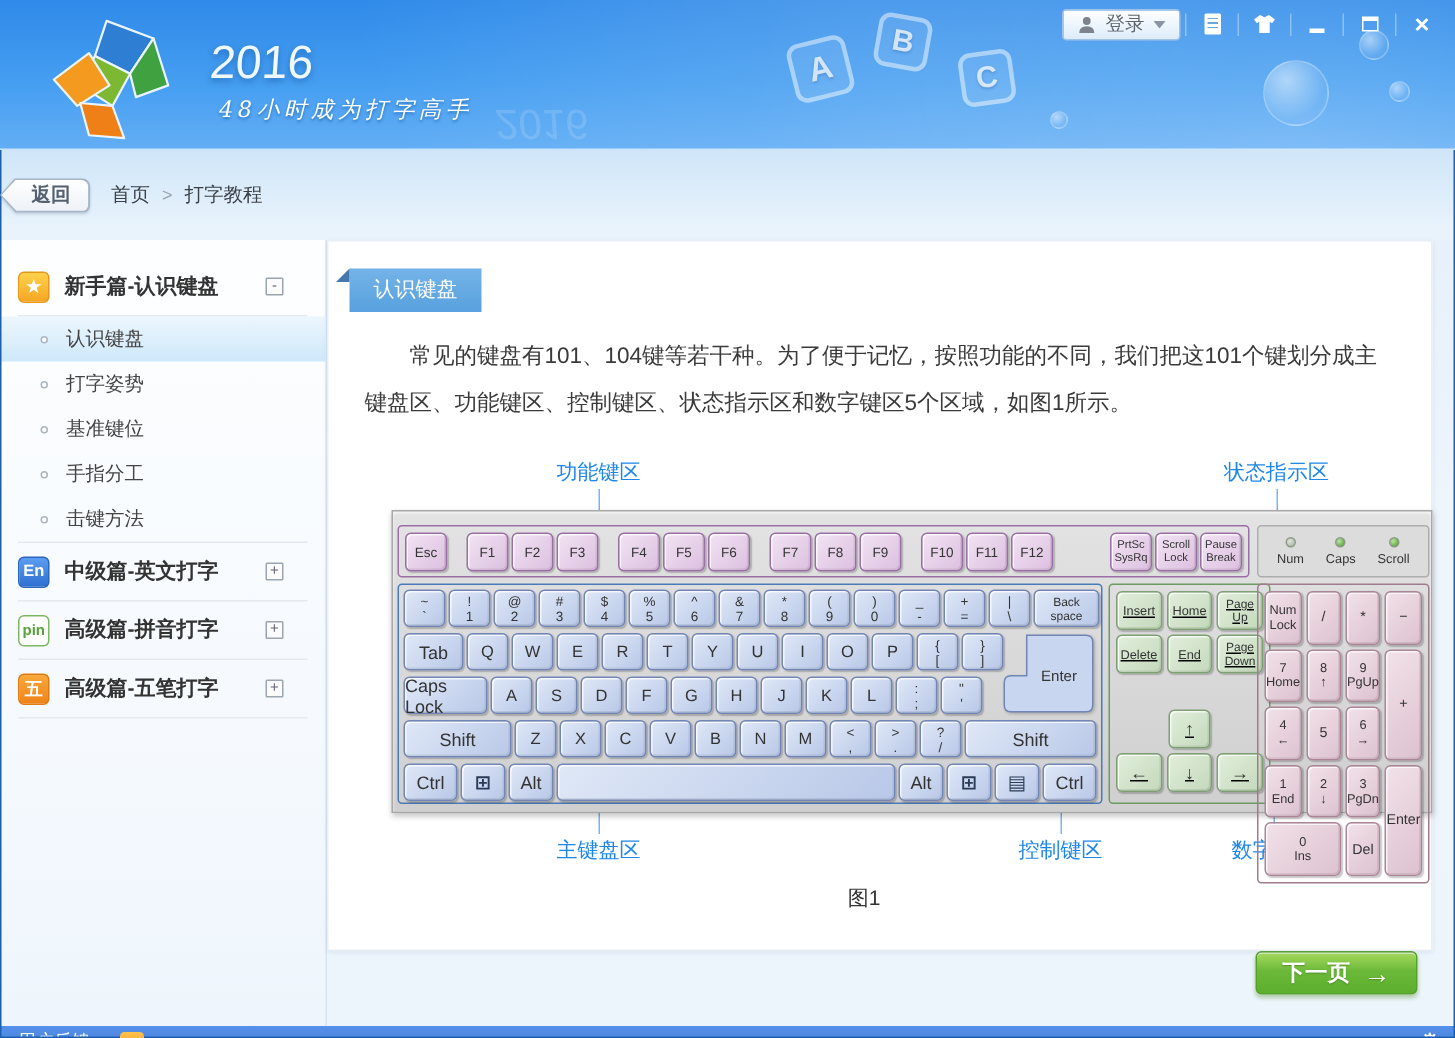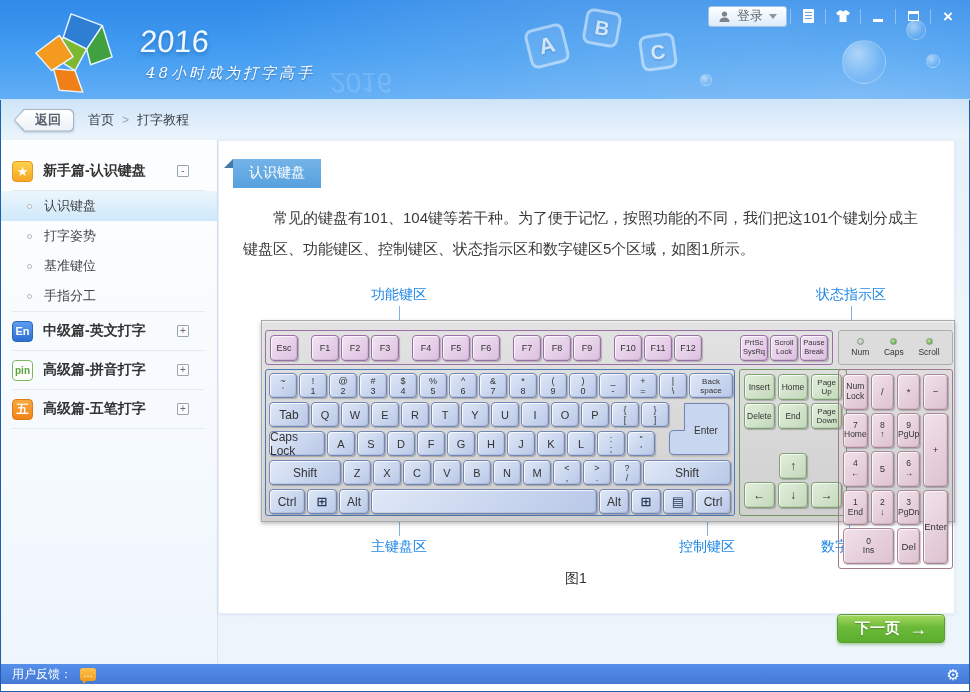--- a/index.html
+++ b/index.html
@@ -47,21 +47,21 @@
   .tb-btn { width: 28px; height: 21px; display: flex; align-items: center; justify-content: center;
     color: #fff; cursor: pointer; }
   .doc-glyph { width: 11px; height: 14px; background: #fff; border-radius: 1px; position: relative; }
   .doc-glyph::after { content: ""; position: absolute; left: 2px; right: 2px; top: 3px; height: 8px;
     background: repeating-linear-gradient(180deg, #6ea6d8 0 1px, transparent 1px 3px); }
   .min-glyph { width: 10px; height: 3px; background: #fff; margin-top: 8px; }
   .max-glyph { width: 11px; height: 10px; border: 1px solid #fff; border-top: 3px solid #fff; }
   .close-glyph { font-size: 17px; font-weight: bold; line-height: 17px; }
 
   
-  .crumb { height: 40px; display: flex; align-items: center; padding-left: 14px; gap: 14px;
+  .crumb { height: 60px; display: flex; align-items: center; padding-left: 0; gap: 14px;
     background: linear-gradient(180deg, #cfe5f8, #e8f3fc 85%); }
   .back-btn { position: relative; width: 60px; height: 23px; cursor: pointer;
     filter: drop-shadow(0 1px 1px rgba(90,120,150,0.35)); }
   .back-layer { position: absolute; inset: 0; clip-path: polygon(17% 0, 100% 0, 100% 100%, 17% 100%, 0 50%);
     border-radius: 5px; background: #a9b5c3; }
   .back-layer.inner { inset: 1px; background: linear-gradient(#ffffff, #edf2f7); }
   .back-label { position: absolute; inset: 0; display: flex; align-items: center; justify-content: center;
     padding-left: 8px; font-size: 13px; font-weight: bold; color: #566170; }
   .crumb-trail { display: flex; align-items: center; gap: 8px; font-size: 13px; }
   .crumb-home { color: #3a3f46; cursor: pointer; }
@@ -129,21 +129,21 @@
   .fn-specials { margin-left: auto; }
   .rg-status { left: 576px; top: 9px; width: 115px; height: 35px; border: 1px solid #adadad;
     background: #dcdcdc; display: flex; justify-content: space-around; align-items: center; padding: 0 5px; }
   .led-col { display: flex; flex-direction: column; align-items: center; gap: 2px;
     font-size: 8.5px; color: #333; }
   .led { width: 7px; height: 7px; border-radius: 50%; border: 1px solid #8a9a85;
     background: radial-gradient(circle at 35% 35%, #b8e89a, #4d9a2e); }
   .led.off { background: radial-gradient(circle at 35% 35%, #dde2da, #a9b2a5); }
   .rg-main { left: 3px; top: 48px; width: 470px; height: 147px; border: 1px solid #4a7ab8; padding: 3px; }
   .rg-ctrl { left: 477px; top: 48px; width: 108px; height: 147px; border: 1px solid #6f9963;
-    padding: 4px; display: flex; flex-direction: column; }
+    padding: 4px; display: flex; flex-direction: column; text-decoration: underline; }
   .rg-np { left: 576px; top: 48px; width: 115px; height: 147px; border: 1px solid #a07a8e; padding: 4px; }
 
   .key { display: flex; flex-direction: column; align-items: center; justify-content: center;
     border-radius: 4px; color: #333;
     box-shadow: inset 1px 1px 0 rgba(255,255,255,0.75), inset -1px -1px 0 rgba(0,0,0,0.08),
                 1px 1px 1px rgba(0,0,0,0.22); }
   .key .t, .key .b { display: block; text-align: center; }
 
   .fk { width: 28px; height: 26px; font-size: 9px;
     background: linear-gradient(135deg, #f2e3f3, #dcc0e0); border: 1px solid #9a6fa5; }
@@ -292,20 +292,24 @@
           <span>打字姿势</span>
         </div>
         <div class="sb-item">
           <span class="bullet"></span>
           <span>基准键位</span>
         </div>
         <div class="sb-item">
           <span class="bullet"></span>
           <span>手指分工</span>
         </div>
+        <div class="sb-item">
+          <span class="bullet"></span>
+          <span>击键方法</span>
+        </div>
         <div class="sb-divider"></div>
         <div class="sb-section">
           <span class="sb-ico ico-en">En</span>
           <span class="sb-label">中级篇-英文打字</span>
           <span class="sb-toggle">+</span>
         </div>
         <div class="sb-divider"></div>
         <div class="sb-section">
           <span class="sb-ico ico-pin">pin</span>
           <span class="sb-label">高级篇-拼音打字</span>

